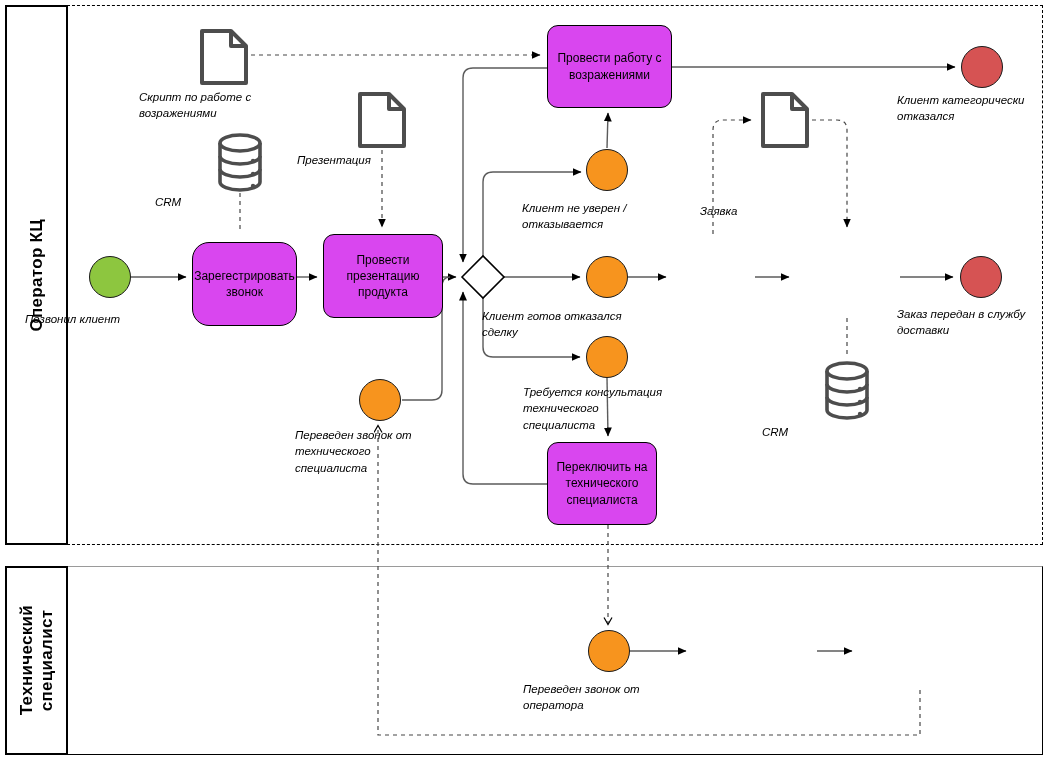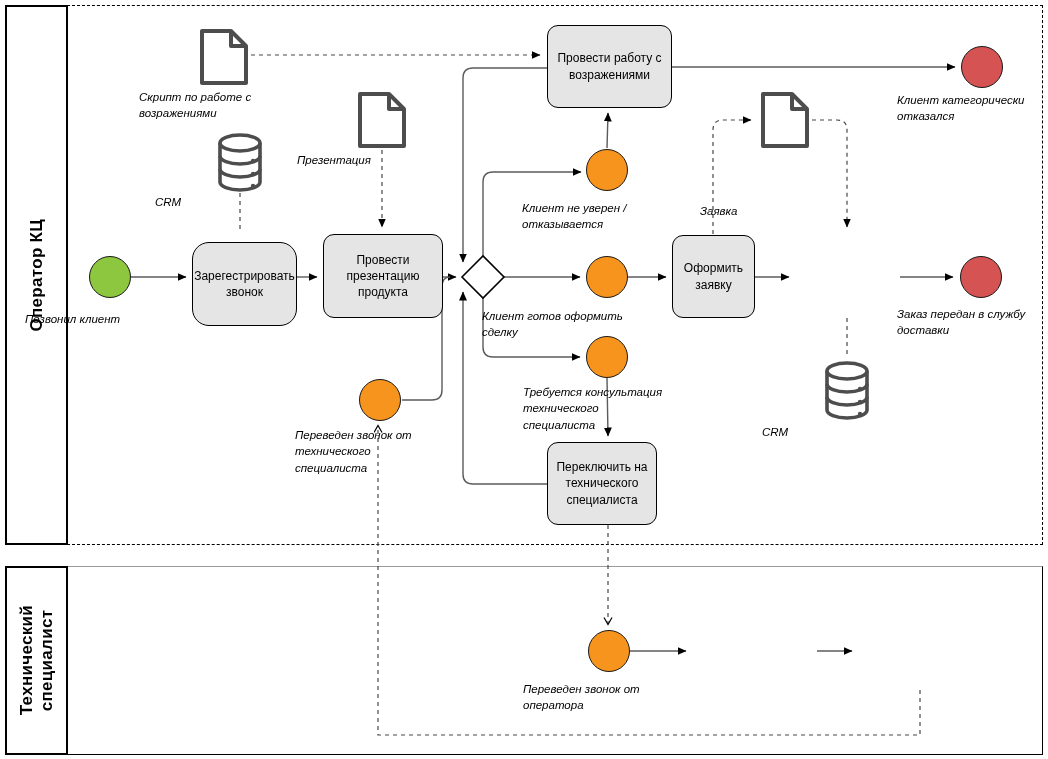--- a/index.html
+++ b/index.html
@@ -6,21 +6,21 @@
   #canvas{position:relative;width:1048px;height:759px;background:#fff;
           font-family:"Liberation Sans","DejaVu Sans",sans-serif;color:#000;overflow:hidden;}
   .lane-header{position:absolute;border:2px solid #000;background:#fff;box-sizing:border-box;
                display:flex;align-items:center;justify-content:center;}
   .lane-body{position:absolute;background:#fff;box-sizing:border-box;}
   .lane-body.dashed{border:1px dashed #000;}
   .lane-body.solid{border:1px solid #000;border-top-color:#9a9a9a;}
   .lane-label{writing-mode:vertical-rl;transform:rotate(180deg);font-weight:bold;font-size:17px;
               text-align:center;white-space:pre-line;line-height:1.15;letter-spacing:.3px;}
   svg.wires{position:absolute;left:0;top:0;z-index:2;}
-  .task{position:absolute;z-index:3;background:#e5e5e5;border:1.6px solid #000;border-radius:11px;
+  .task{position:absolute;z-index:3;background:#d946ef;border:1.6px solid #000;border-radius:11px;
         box-sizing:border-box;display:flex;align-items:center;justify-content:center;
         text-align:center;white-space:pre-line;font-size:12px;line-height:1.35;padding:3px;}
   .event{position:absolute;z-index:3;width:42px;height:42px;border-radius:50%;
          border:1.6px solid #1a1a1a;box-sizing:border-box;}
   .event.start{background:#8DC63F;}
   .event.mid{background:#F7941E;}
   .event.end{background:#D65353;}
   .lbl{position:absolute;z-index:4;transform:translateX(-50%);text-align:left;
        white-space:pre-line;font-size:11.5px;line-height:1.42;width:170px;font-style:italic;}
 </style>
@@ -117,22 +117,20 @@
       <circle cx="37" cy="54" r="2.2" fill="#4D4D4D" stroke="none"></circle>
     </g>
   </svg>
 
   <div class="task" style="left:192px;top:242px;width:105px;height:84px;border-radius:17px;">Зарегестрировать
 звонок</div>
   <div class="task" style="left:323px;top:234px;width:120px;height:84px;">Провести презентацию
 продукта</div>
   <div class="task" style="left:547px;top:25px;width:125px;height:83px;">Провести работу с
 возражениями</div>
-  <div class="task" style="left:672px;top:235px;width:83px;height:83px;">Оформить
-заявку</div>
   <div class="task" style="left:547px;top:442px;width:110px;height:83px;">Переключить на
 технического
 специалиста</div>
 
   <div class="event start" style="left:89px;top:256px;"></div>
   <div class="event mid" style="left:586px;top:149px;"></div>
   <div class="event mid" style="left:586px;top:256px;"></div>
   <div class="event mid" style="left:586px;top:336px;"></div>
   <div class="event mid" style="left:359px;top:379px;"></div>
   <div class="event mid" style="left:588px;top:630px;"></div>
@@ -141,21 +139,21 @@
 
   <div class="lbl" style="left:110px;top:311px;">Позвонил клиент</div>
   <div class="lbl" style="left:224px;top:89px;">Скрипт по работе с
 возражениями</div>
   <div class="lbl" style="left:240px;top:194px;">CRM</div>
   <div class="lbl" style="left:382px;top:152px;">Презентация</div>
   <div class="lbl" style="left:607px;top:200px;">Клиент не уверен /
 отказывается</div>
   <div class="lbl" style="left:982px;top:92px;">Клиент категорически
 отказался</div>
-  <div class="lbl" style="left:567px;top:308px;">Клиент готов оформить
+  <div class="lbl" style="left:567px;top:308px;">Клиент готов отказался
 сделку</div>
   <div class="lbl" style="left:785px;top:155px;margin-top:48px;">Заявка</div>
   <div class="lbl" style="left:982px;top:306px;">Заказ передан в службу
 доставки</div>
   <div class="lbl" style="left:847px;top:424px;">CRM</div>
   <div class="lbl" style="left:608px;top:384px;">Требуется консультация
 технического
 специалиста</div>
   <div class="lbl" style="left:380px;top:427px;">Переведен звонок от
 технического

